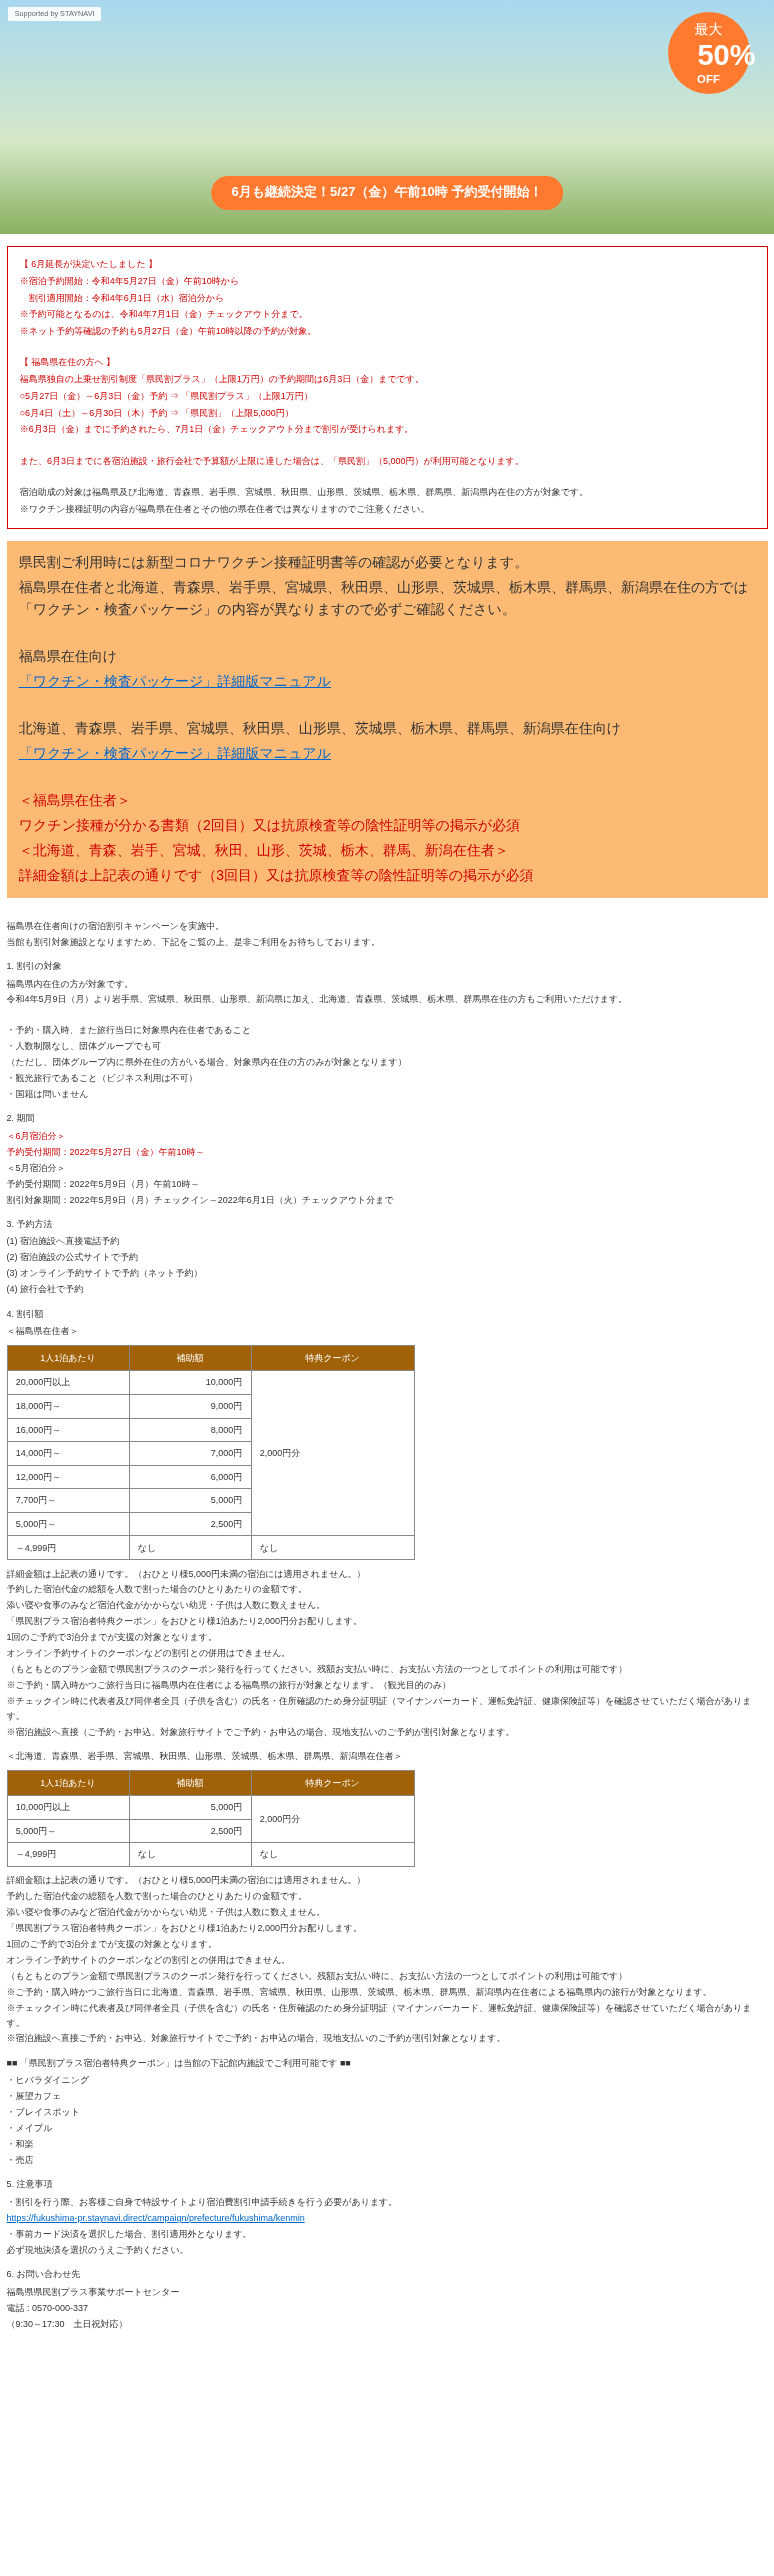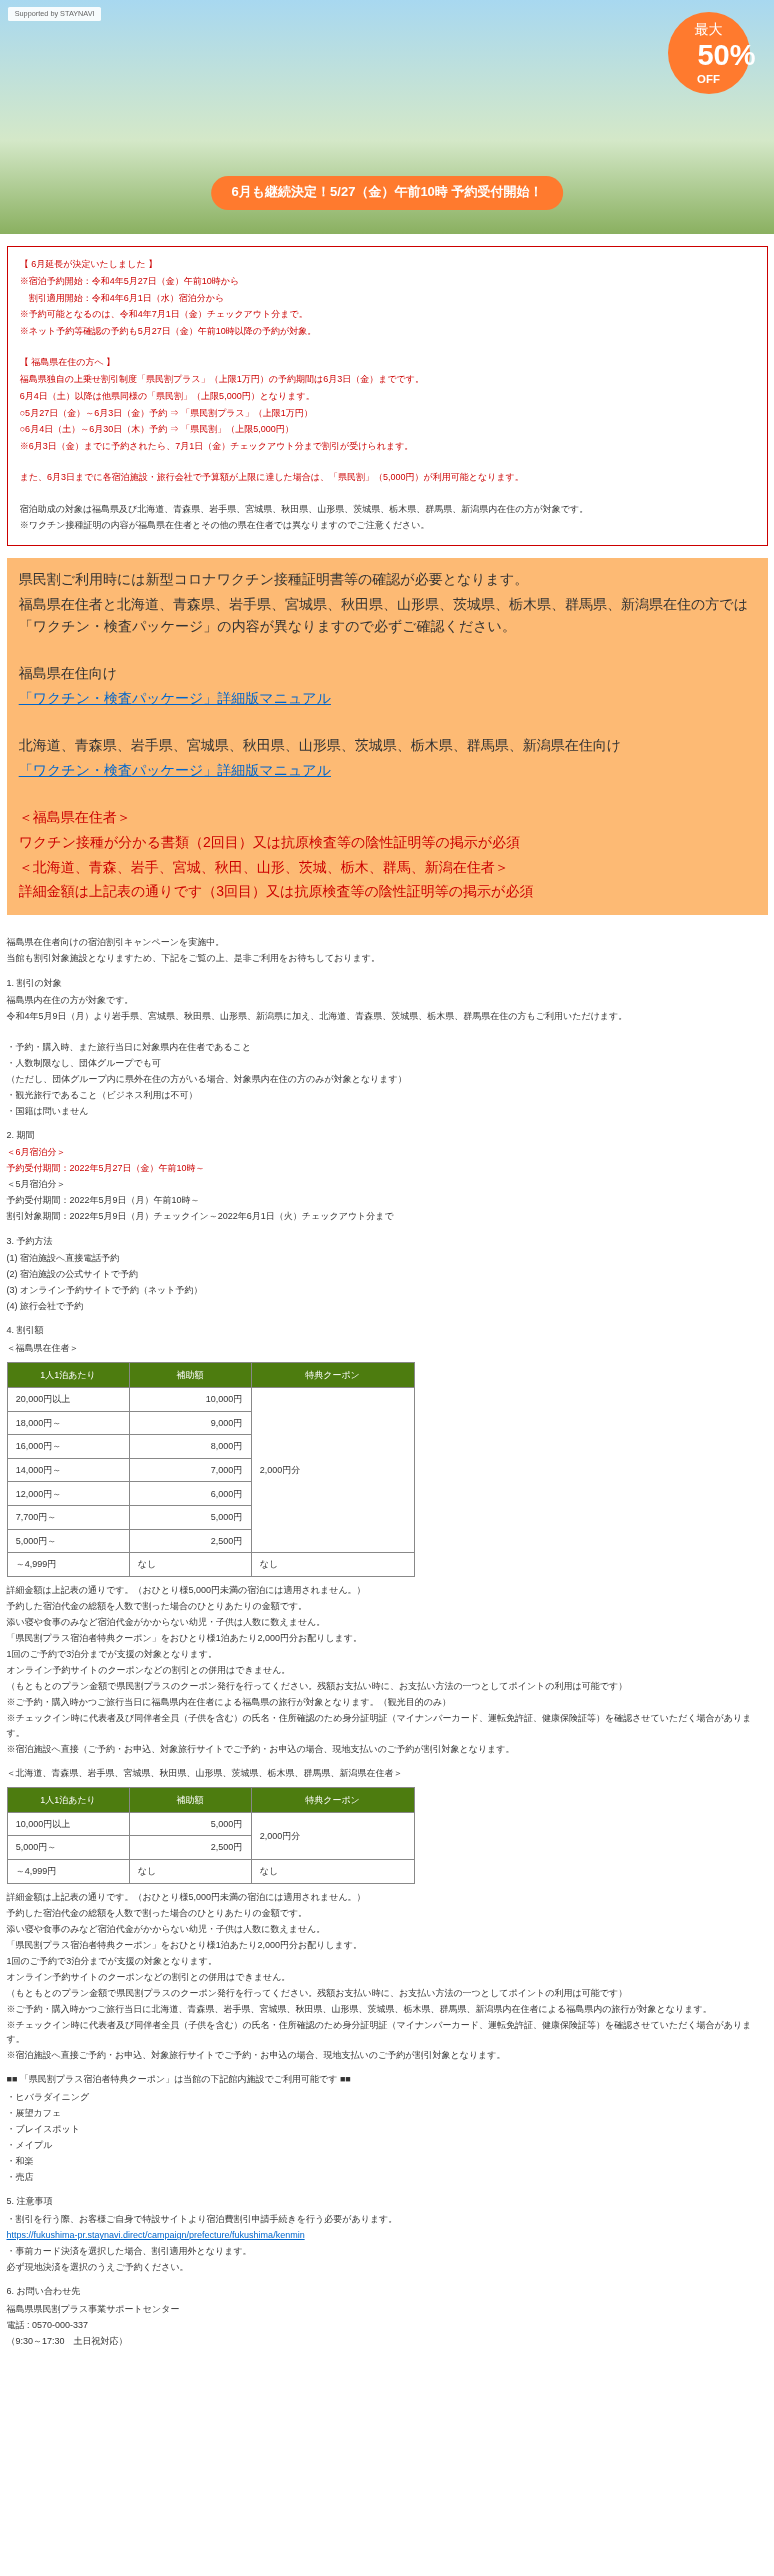--- a/index.html
+++ b/index.html
@@ -18,21 +18,21 @@
 .yellow-box { margin: 12.2px 6.5px; background: #fdba74; padding: 9.8px 12.2px; font-size: 14px; }
 .yellow-box a { color: #0066cc; text-decoration: underline; }
 .yellow-box .red-txt { color: #c00; }
 .yellow-box p { margin-bottom: 2.4px; }
 .content { padding: 8.2px 6.5px; font-size: 9px; }
 .content p { margin-bottom: 1.6px; }
 .content .sec-h { margin-top: 9.8px; margin-bottom: 3.3px; }
 .content .red-txt { color: #c00; }
 .content a { color: #0066cc; text-decoration: underline; }
 table.subsidy { border-collapse: collapse; width: 408px; margin: 6.5px 0; font-size: 9px; }
-table.subsidy th { background: #4d7c0f; color: #fff; padding: 4.9px 8.2px; border: 0.8px solid #888; font-weight: normal; text-align: center; }
+table.subsidy th { background: #a16207; color: #fff; padding: 4.9px 8.2px; border: 0.8px solid #888; font-weight: normal; text-align: center; }
 table.subsidy td { border: 0.8px solid #888; padding: 4.1px 8.2px; text-align: left; }
 table.subsidy td.c1 { width: 122px; }
 table.subsidy td.c2 { width: 122px; text-align: right; }
 table.subsidy td.c3 { width: 163px; vertical-align: middle; }
 </style>
 </head>
 <body>
 
 <div class="banner">
   <div class="staynavi">Supported by STAYNAVI</div>
@@ -46,21 +46,20 @@
 
 <div class="notice-box">
   <p class="hl">【 6月延長が決定いたしました 】</p>
   <p class="hl">※宿泊予約開始：令和4年5月27日（金）午前10時から</p>
   <p class="hl">　割引適用開始：令和4年6月1日（水）宿泊分から</p>
   <p class="hl">※予約可能となるのは、令和4年7月1日（金）チェックアウト分まで。</p>
   <p class="hl">※ネット予約等確認の予約も5月27日（金）午前10時以降の予約が対象。</p>
   <br>
   <p class="hl">【 福島県在住の方へ 】</p>
   <p class="hl">福島県独自の上乗せ割引制度「県民割プラス」（上限1万円）の予約期間は6月3日（金）までです。</p>
-  <p class="hl">6月4日（土）以降は他県同様の「県民割」（上限5,000円）となります。</p>
   <p class="hl">○5月27日（金）～6月3日（金）予約 ⇒ 「県民割プラス」（上限1万円）</p>
   <p class="hl">○6月4日（土）～6月30日（木）予約 ⇒ 「県民割」（上限5,000円）</p>
   <p class="hl">※6月3日（金）までに予約されたら、7月1日（金）チェックアウト分まで割引が受けられます。</p>
   <br>
   <p class="hl">また、6月3日までに各宿泊施設・旅行会社で予算額が上限に達した場合は、「県民割」（5,000円）が利用可能となります。</p>
   <br>
   <p>宿泊助成の対象は福島県及び北海道、青森県、岩手県、宮城県、秋田県、山形県、茨城県、栃木県、群馬県、新潟県内在住の方が対象です。</p>
   <p>※ワクチン接種証明の内容が福島県在住者とその他の県在住者では異なりますのでご注意ください。</p>
 </div>
 

